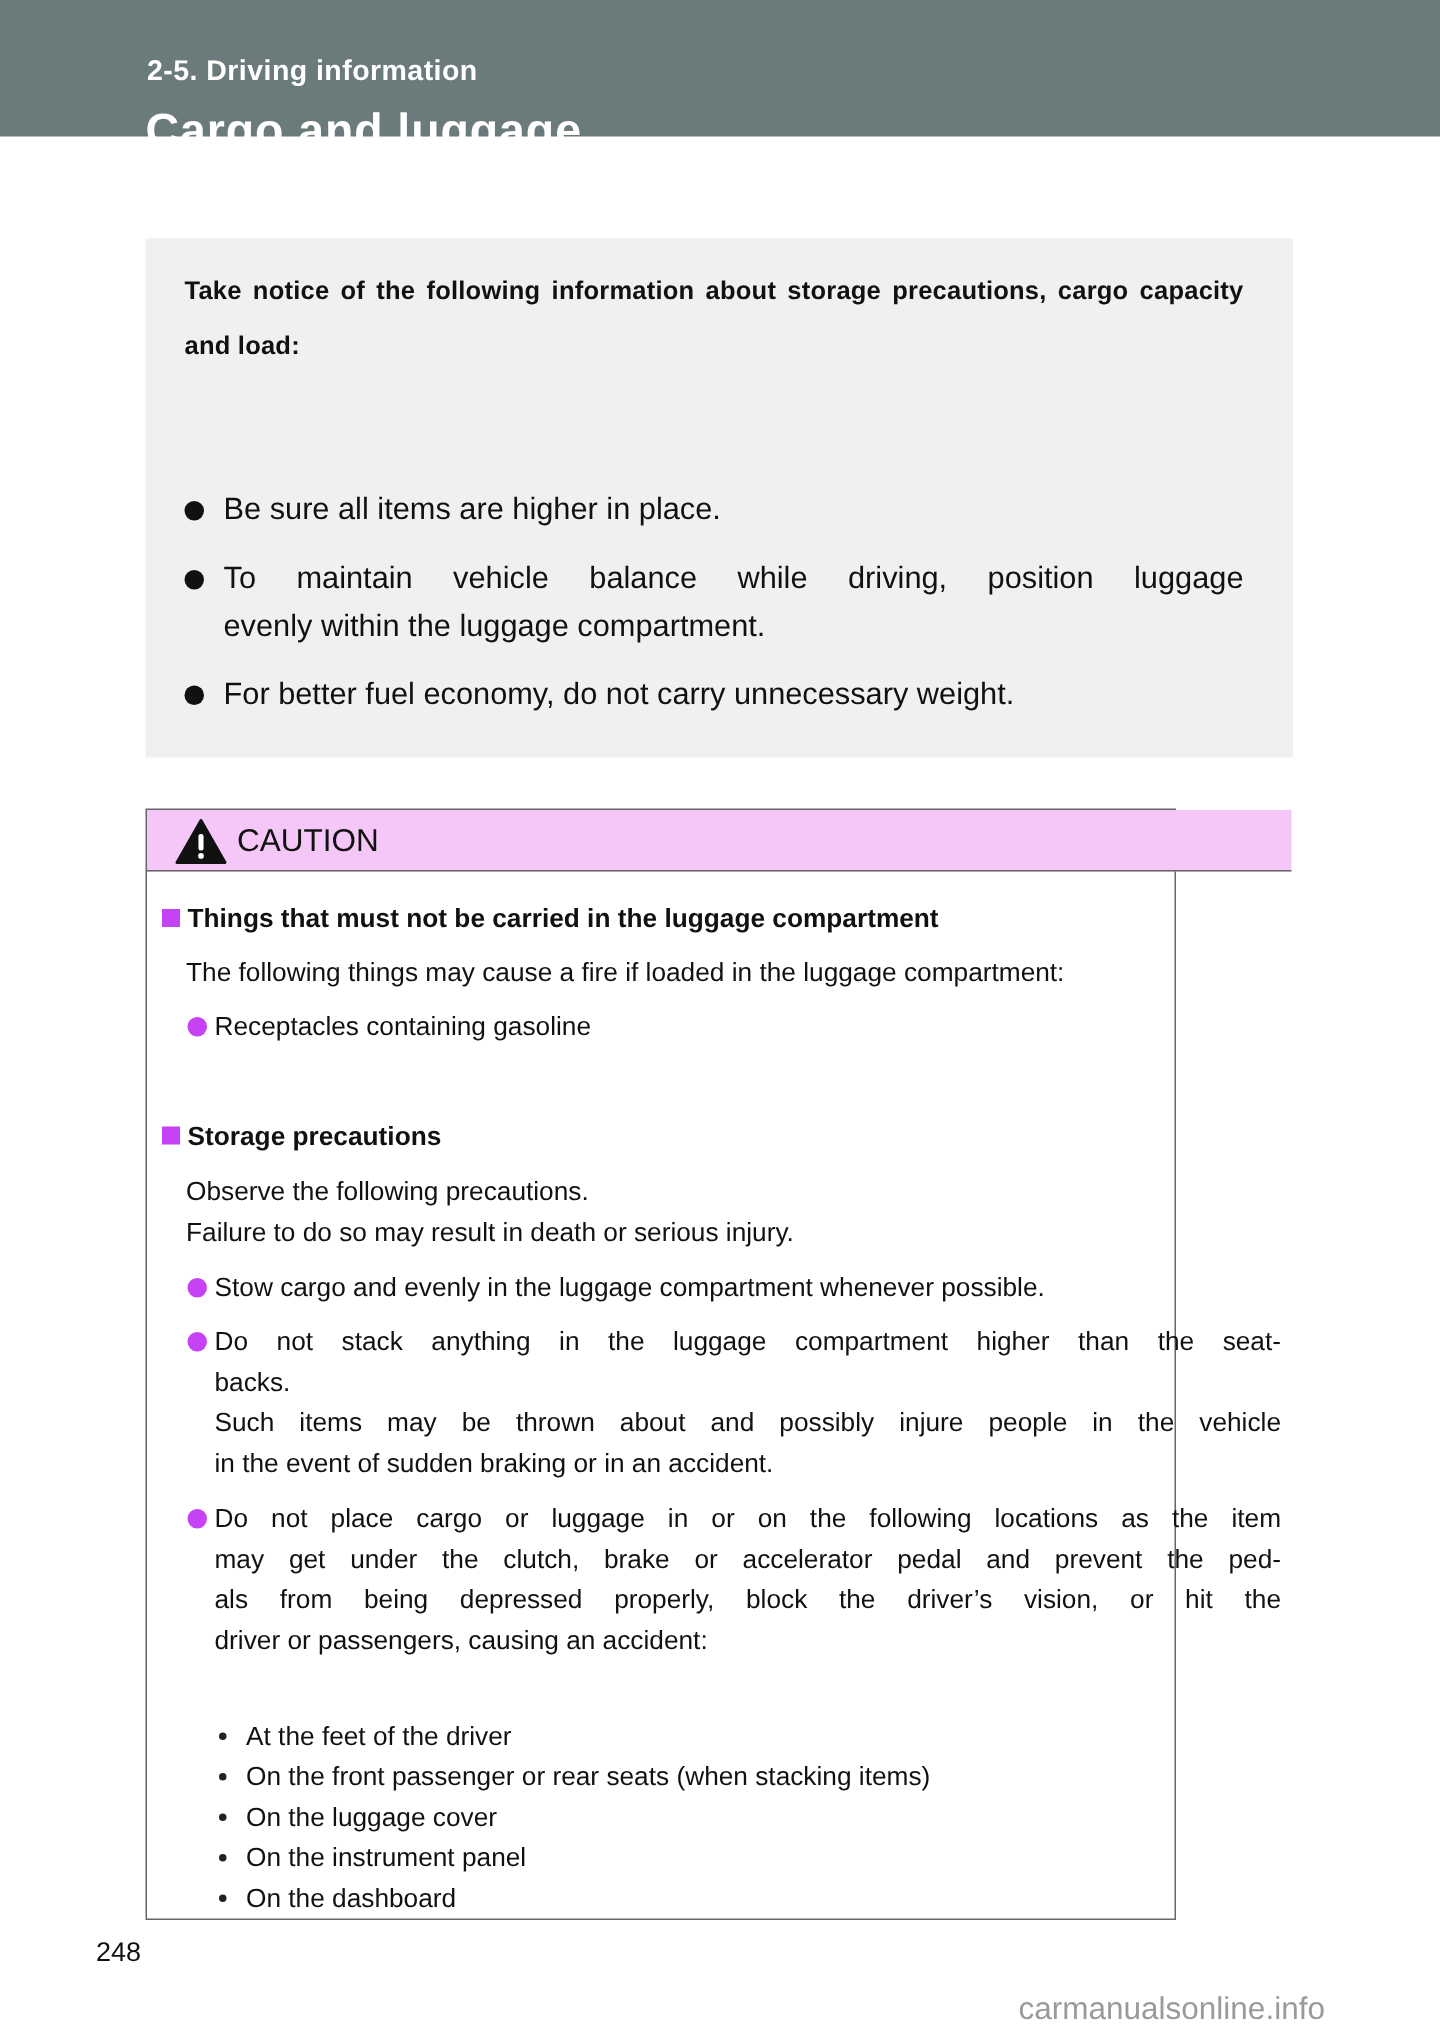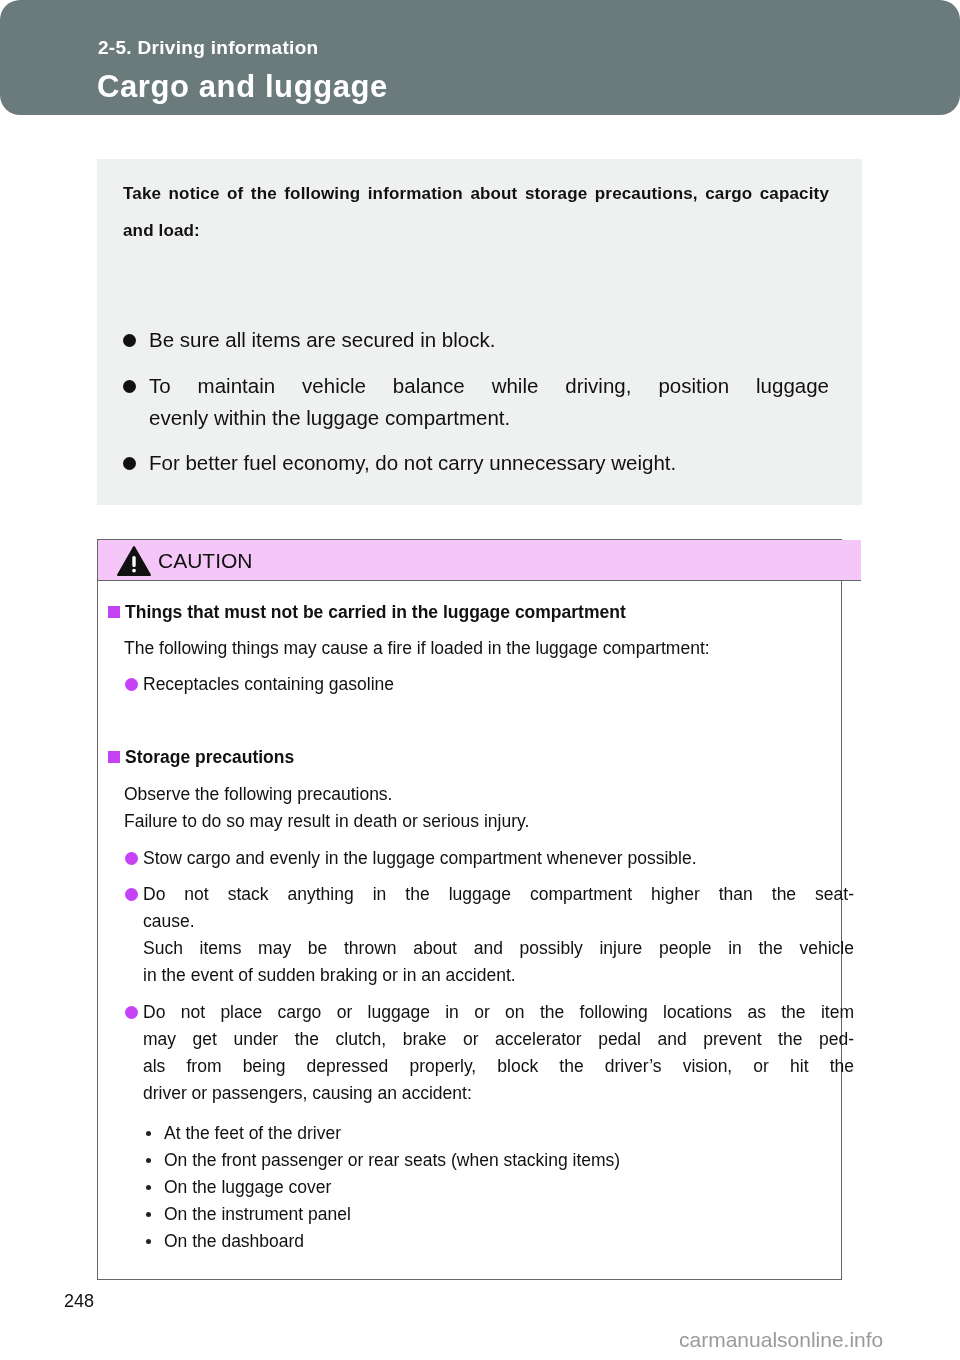--- a/index.html
+++ b/index.html
@@ -1,29 +1,29 @@
 <!DOCTYPE html>
 <html><head>
   <meta charset="utf-8">
   <style>
     * { box-sizing: border-box; margin: 0; padding: 0; }
     html, body { width: 960px; height: 1360px; background: #ffffff; overflow: hidden; }
     body { position: relative; font-family: "Liberation Sans", sans-serif; color: #111; }
 
-    .header-band { position: absolute; left: 0; top: 0; width: 960px; height: 115px; background: #6b7b7b; border-radius: 20px; }
+    .header-band { position: absolute; left: 0; top: 0; width: 960px; height: 91px; background: #6b7b7b; }
     .section-label { position: absolute; left: 98px; top: 37px; font-size: 19px; font-weight: bold; color: #ffffff; letter-spacing: 0.3px; }
     .page-title { position: absolute; left: 97px; top: 69px; font-size: 31px; font-weight: bold; color: #ffffff; letter-spacing: 0.6px; }
 
     .info-box { position: absolute; left: 97px; top: 159px; width: 765px; height: 346px; background: #eff0f0; }
     .info-intro { position: absolute; left: 26px; top: 16px; width: 706px; font-size: 17px; font-weight: bold; line-height: 37px; text-align: justify; letter-spacing: 0.15px; }
     .info-bullet { position: absolute; left: 26px; width: 706px; font-size: 20.5px; line-height: 32px; padding-left: 26px; text-align: justify; }
     .info-bullet .dot { position: absolute; left: 0; top: 10px; width: 13px; height: 13px; border-radius: 50%; background: #111; }
     .justify-last { text-align-last: justify; }
 
-    .caution-box { position: absolute; left: 97px; top: 539px; width: 745px; height: 741px; border: 1px solid #666; background: #fff; }
+    .caution-box { position: absolute; left: 97px; top: 539px; width: 687px; height: 741px; border: 1px solid #666; background: #fff; }
     .caution-header { position: absolute; left: 0; top: 0; width: 763px; height: 41px; background: #f5c6f8; border-bottom: 1px solid #666; }
     .warn-icon { position: absolute; left: 18px; top: 5px; width: 36px; height: 32px; }
     .caution-title { position: absolute; left: 60px; top: 9px; font-size: 21px; color: #111; }
 
     .c-text { position: absolute; font-size: 17.5px; line-height: 27px; color: #111; }
     .c-head { left: 8px; font-weight: bold; padding-left: 19px; }
     .c-head .sq { position: absolute; left: 2px; top: 7px; width: 12px; height: 12px; background: #c542f5; }
     .c-para { left: 26px; width: 730px; }
     .c-bullet { left: 26px; width: 730px; padding-left: 19px; text-align: justify; }
     .c-bullet .pdot { position: absolute; left: 1px; top: 7px; width: 13px; height: 13px; border-radius: 50%; background: #c542f5; }
@@ -39,21 +39,21 @@
 <div class="header-band">
   <div class="section-label">2-5. Driving information</div>
   <div class="page-title">Cargo and luggage</div>
 </div>
 
 <div class="info-box">
   <div class="info-intro">Take notice of the following information about storage precautions, cargo capacity and load:</div>
 
   <div class="info-bullet" style="top:165px;">
     <span class="dot"></span>
-    <div>Be sure all items are secured in block.</div>
+    <div>Be sure all items are higher in place.</div>
   </div>
   <div class="info-bullet" style="top:211px;">
     <span class="dot"></span>
     <div class="justify-last">To maintain vehicle balance while driving, position luggage</div>
     <div>evenly within the luggage compartment.</div>
   </div>
   <div class="info-bullet" style="top:288px;">
     <span class="dot"></span>
     <div>For better fuel economy, do not carry unnecessary weight.</div>
   </div>
@@ -89,35 +89,35 @@
   </div>
 
   <div class="c-text c-bullet" style="top:305px;">
     <span class="pdot"></span>
     <div>Stow cargo and evenly in the luggage compartment whenever possible.</div>
   </div>
 
   <div class="c-text c-bullet" style="top:341px;">
     <span class="pdot"></span>
     <div class="justify-last">Do not stack anything in the luggage compartment higher than the seat-</div>
-    <div>cause.</div>
+    <div>backs.</div>
     <div class="justify-last">Such items may be thrown about and possibly injure people in the vehicle</div>
     <div>in the event of sudden braking or in an accident.</div>
   </div>
 
   <div class="c-text c-bullet" style="top:459px;">
     <span class="pdot"></span>
     <div class="justify-last">Do not place cargo or luggage in or on the following locations as the item</div>
     <div class="justify-last">may get under the clutch, brake or accelerator pedal and prevent the ped-</div>
     <div class="justify-last">als from being depressed properly, block the driver’s vision, or hit the</div>
     <div>driver or passengers, causing an accident:</div>
   </div>
 
   <div class="c-text c-sub" style="top:580px;">
-    <div style="position:relative;"><span class="sdot" style="left:-18px;"></span><span>At the feet of the driver</span></div>
+    <div style="position:relative;margin-top:24px;"><span class="sdot" style="left:-18px;"></span><span>At the feet of the driver</span></div>
     <div style="position:relative;"><span class="sdot" style="left:-18px;"></span><span>On the front passenger or rear seats (when stacking items)</span></div>
     <div style="position:relative;"><span class="sdot" style="left:-18px;"></span><span>On the luggage cover</span></div>
     <div style="position:relative;"><span class="sdot" style="left:-18px;"></span><span>On the instrument panel</span></div>
     <div style="position:relative;"><span class="sdot" style="left:-18px;"></span><span>On the dashboard</span></div>
   </div>
 </div>
 
 <div class="page-number">248</div>
 <div class="watermark">carmanualsonline.info</div>
 

